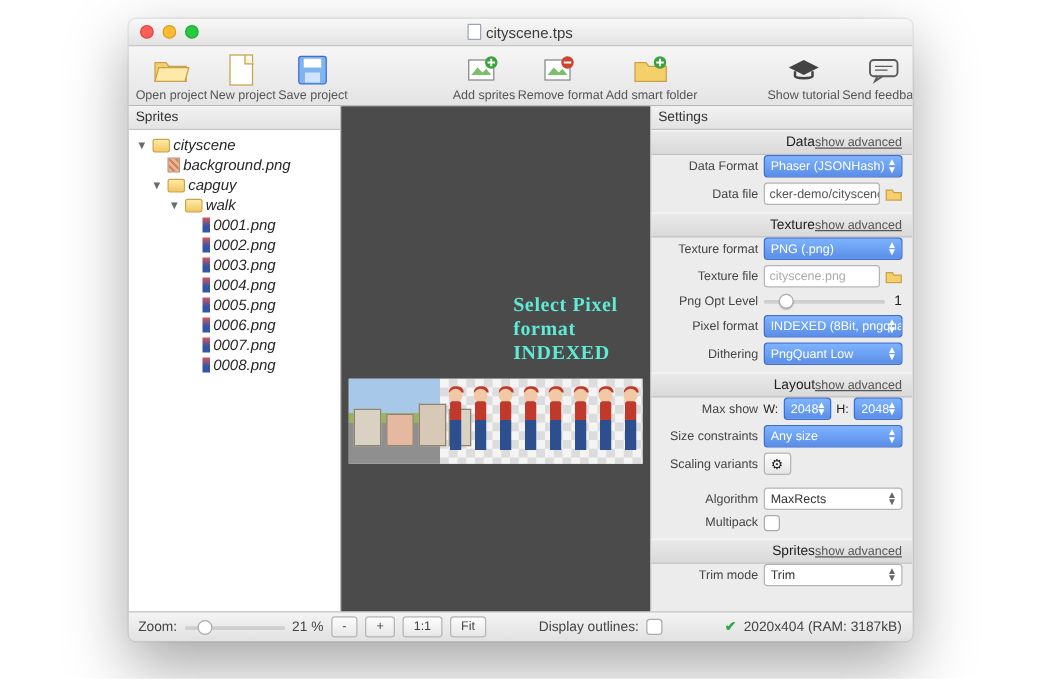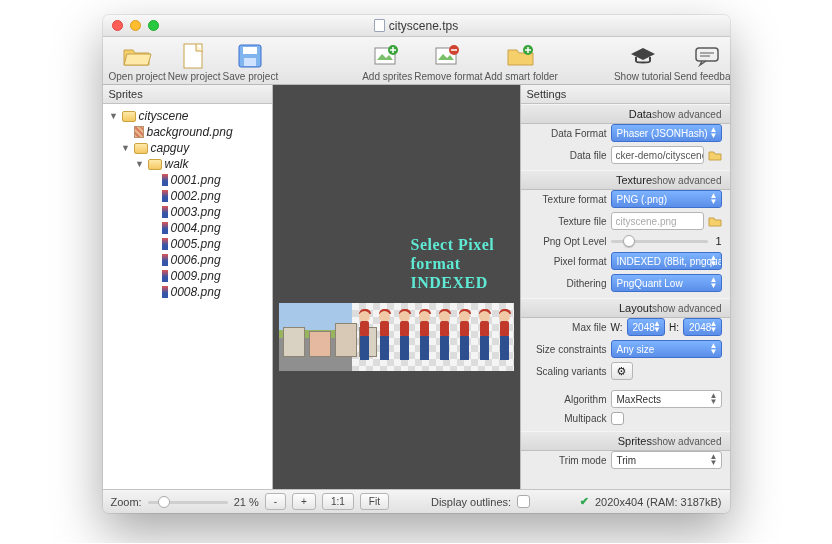--- a/index.html
+++ b/index.html
@@ -41,21 +41,21 @@
   .guy{width:20px;height:56px;position:relative;flex:none;}
   .guy .head{position:absolute;top:2px;left:5px;width:11px;height:11px;border-radius:50%;background:#f1c9a6;}
   .guy .cap{position:absolute;top:0;left:5px;width:12px;height:5px;border-radius:6px 6px 0 0;background:#c0392b;}
   .guy .body2{position:absolute;top:12px;left:6px;width:9px;height:16px;background:#c0392b;border-radius:2px;}
   .guy .legs{position:absolute;top:27px;left:6px;width:9px;height:24px;background:#2e4f8f;}
   .annot{position:absolute;left:138px;top:150px;color:#5eead4;font-family:"Comic Sans MS","Bradley Hand",cursive;font-size:16px;font-weight:600;line-height:1.2;letter-spacing:.5px;}
   .arrow{position:absolute;left:255px;top:172px;width:80px;height:60px;}
   
   .settings{width:210px;background:#ececec;border-left:1px solid #bcbcbc;display:flex;flex-direction:column;overflow:hidden;}
   .section-head{display:flex;justify-content:flex-end;align-items:center;background:linear-gradient(#eaeaea,#d9d9d9);border-top:1px solid #f5f5f5;border-bottom:1px solid #bfbfbf;padding:3px 8px;font-size:11px;}
-  .section-head .adv{color:#555;font-size:10px;}
+  .section-head .adv{color:#555;font-size:10px;text-decoration:underline;}
   .rows{padding:0 8px 6px 8px;display:flex;flex-direction:column;gap:4px;}
   .row{display:flex;align-items:center;gap:4px;}
   .row .lbl{flex:0 0 78px;text-align:right;font-size:10px;color:#444;}
   .sel{flex:1;height:18px;background:linear-gradient(#7db3ff,#5a8ee8);border:1px solid #3d6fcf;border-radius:3px;color:#fff;font-size:10px;padding:0 16px 0 5px;position:relative;display:flex;align-items:center;overflow:hidden;white-space:nowrap;}
   .sel .arrs{position:absolute;right:3px;top:2px;color:#fff;font-size:8px;line-height:6px;}
   .sel.white{background:#fff;color:#333;border-color:#b5b5b5;}
   .txt{flex:1;height:18px;border:1px solid #b5b5b5;border-radius:3px;background:#fff;font-size:10px;padding:0 4px;display:flex;align-items:center;color:#555;overflow:hidden;white-space:nowrap;}
   .txt.ph{color:#aaa;}
   .ico-sm{width:14px;height:14px;flex:none;display:flex;align-items:center;justify-content:center;}
   .slider{flex:1;height:14px;position:relative;}
@@ -226,21 +226,21 @@
               <span class="name">0005.png</span>
             </div>
         <div class="tree-row ind3">
               <span class="discl"></span>
               <span class="twalk"></span>
               <span class="name">0006.png</span>
             </div>
         <div class="tree-row ind3">
               <span class="discl"></span>
               <span class="twalk"></span>
-              <span class="name">0009.png</span>
+              <span class="name">0007.png</span>
             </div>
         <div class="tree-row ind3">
               <span class="discl"></span>
               <span class="twalk"></span>
               <span class="name">0008.png</span>
             </div>
       </div>
     </div>
 
     <div class="canvas">
@@ -385,21 +385,21 @@
               </div>
             </div>
       </div>
 
       <div class="section-head">
             <span>Layout</span>
             <span class="adv">show advanced</span>
           </div>
       <div class="rows">
         <div class="row">
-              <span class="lbl">Max file</span>
+              <span class="lbl">Max show</span>
           <span style="font-size:10px">W:</span>
           <div class="sel num">
                 <span>2048</span>
                 <span class="arrs">▲<br>▼</span>
               </div>
           <span style="font-size:10px">H:</span>
           <div class="sel num">
                 <span>2048</span>
                 <span class="arrs">▲<br>▼</span>
               </div>

